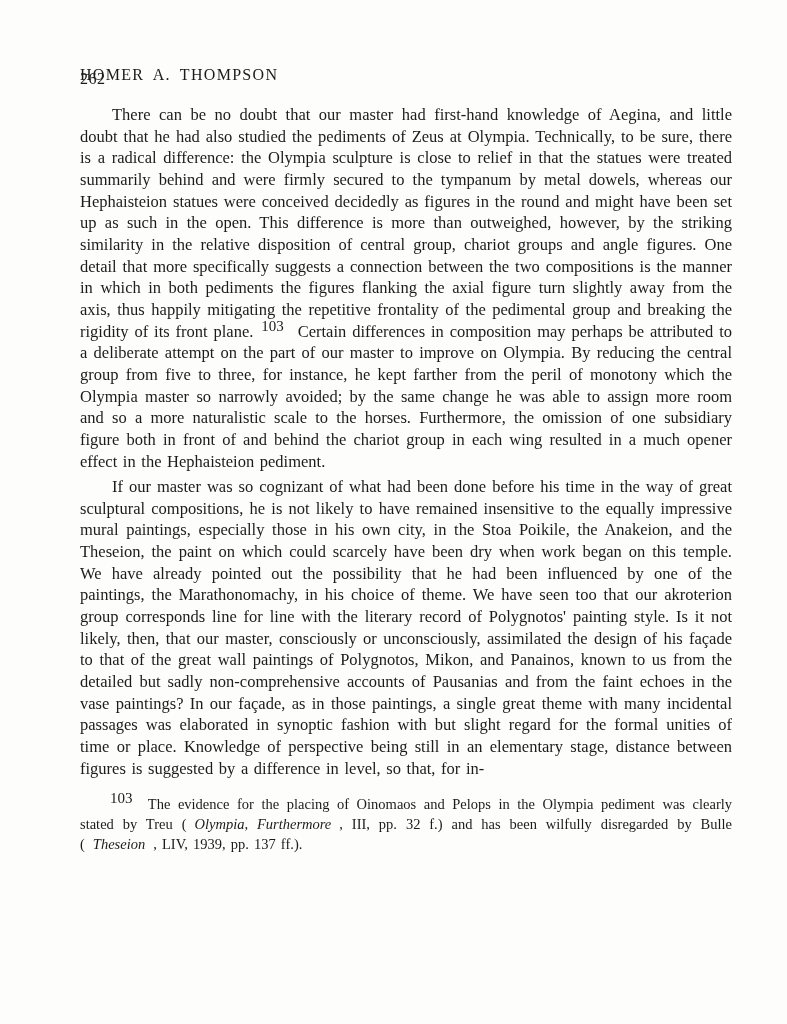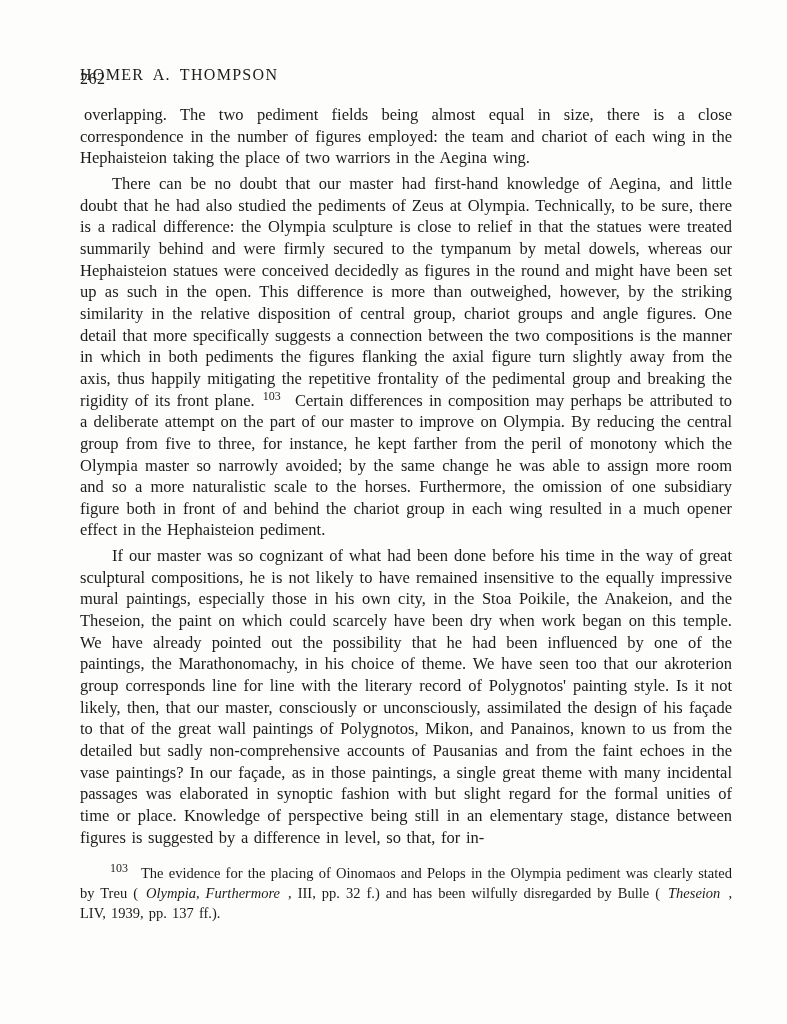--- a/index.html
+++ b/index.html
@@ -38,21 +38,21 @@
   }
   .body-text {
     font-size: 16.5px;
     line-height: 21.65px;
     text-align: justify;
     word-spacing: 1.5px;
   }
   .para { text-indent: 28px; }
   .para.no-indent { text-indent: 0; }
   sup.fn-ref {
-    font-size: 12px;
+    font-size: 15px;
     line-height: 0;
     vertical-align: 6px;
     letter-spacing: 0;
   }
   .footnote {
     margin-top: 16px;
     font-size: 14.5px;
     line-height: 19.6px;
     text-align: justify;
     word-spacing: 1.5px;
@@ -65,21 +65,20 @@
 
 <div class="page">
 
   <div class="page-header">
     <span class="page-number">262</span>
     <span class="running-head">HOMER A. THOMPSON</span>
   </div>
 
   <div class="body-text">
 
-    <p class="para no-indent"><span>overlapping.  The two pediment fields being almost equal in size, there is a close correspondence in the number of figures employed: the team and chariot of each wing in the Hephaisteion taking the place of two warriors in the Aegina wing.</span></p>
 
     <p class="para"><span>There can be no doubt that our master had first-hand knowledge of Aegina, and little doubt that he had also studied the pediments of Zeus at Olympia.  Technically, to be sure, there is a radical difference: the Olympia sculpture is close to relief in that the statues were treated summarily behind and were firmly secured to the tympanum by metal dowels, whereas our Hephaisteion statues were conceived decidedly as figures in the round and might have been set up as such in the open.  This difference is more than outweighed, however, by the striking similarity in the relative disposition of central group, chariot groups and angle figures.  One detail that more specifically suggests a connection between the two compositions is the manner in which in both pediments the figures flanking the axial figure turn slightly away from the axis, thus happily mitigating the repetitive frontality of the pedimental group and breaking the rigidity of its front plane.</span><sup class="fn-ref">103</sup><span>  Certain differences in composition may perhaps be attributed to a deliberate attempt on the part of our master to improve on Olympia.  By reducing the central group from five to three, for instance, he kept farther from the peril of monotony which the Olympia master so narrowly avoided; by the same change he was able to assign more room and so a more naturalistic scale to the horses.  Furthermore, the omission of one subsidiary figure both in front of and behind the chariot group in each wing resulted in a much opener effect in the Hephaisteion pediment.</span></p>
 
     <p class="para"><span>If our master was so cognizant of what had been done before his time in the way of great sculptural compositions, he is not likely to have remained insensitive to the equally impressive mural paintings, especially those in his own city, in the Stoa Poikile, the Anakeion, and the Theseion, the paint on which could scarcely have been dry when work began on this temple.  We have already pointed out the possibility that he had been influenced by one of the paintings, the Marathonomachy, in his choice of theme.  We have seen too that our akroterion group corresponds line for line with the literary record of Polygnotos' painting style.  Is it not likely, then, that our master, consciously or unconsciously, assimilated the design of his façade to that of the great wall paintings of Polygnotos, Mikon, and Panainos, known to us from the detailed but sadly non-comprehensive accounts of Pausanias and from the faint echoes in the vase paintings?  In our façade, as in those paintings, a single great theme with many incidental passages was elaborated in synoptic fashion with but slight regard for the formal unities of time or place.  Knowledge of perspective being still in an elementary stage, distance between figures is suggested by a difference in level, so that, for in-</span></p>
 
   </div>
 
   <div class="footnote">
     <p class="footnote-para"><sup class="fn-ref">103</sup><span> The evidence for the placing of Oinomaos and Pelops in the Olympia pediment was clearly stated by Treu (</span><span class="italic">Olympia, Furthermore</span><span>, III, pp. 32 f.) and has been wilfully disregarded by Bulle (</span><span class="italic">Theseion</span><span>, LIV, 1939, pp. 137 ff.).</span></p>
   </div>

